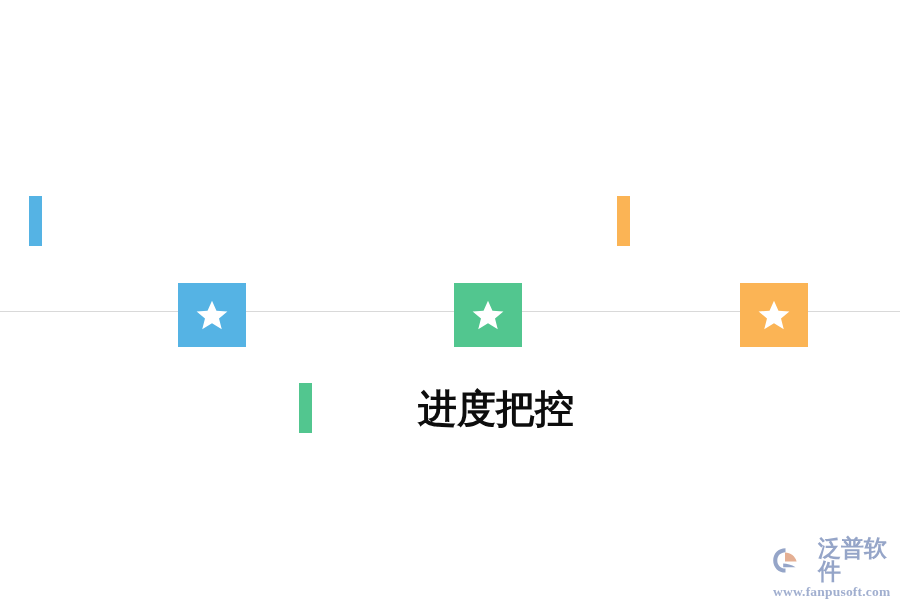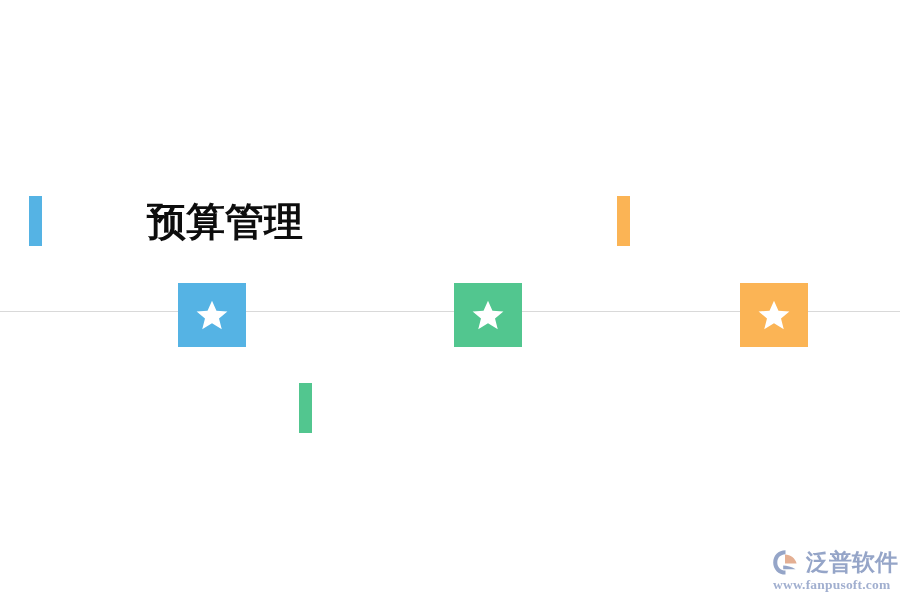--- a/index.html
+++ b/index.html
@@ -86,22 +86,21 @@
     left: 772px;
     top: 537px;
     display: flex;
     flex-direction: column;
     align-items: flex-start;
     opacity: 0.92;
   }
   .watermark-top {
     display: flex;
     align-items: center;
-    gap: 4px;
-    margin-top: 12px;
+    gap: 16px;
   }
   .watermark-mark {
     width: 30px;
     height: 27px;
     position: relative;
     flex: 0 0 auto;
   }
   .watermark-mark svg { display: block; }
   .watermark-name {
     font-size: 23px;
@@ -148,22 +147,22 @@
   </div>
 
   <div class="milestone milestone-contract" style="background: rgb(251, 180, 85);">
     <span class="star-glyph">
       <svg viewBox="0 0 32 32" xmlns="http://www.w3.org/2000/svg" aria-hidden="true">
         <polygon points="16,2.5 20.2,12.0 30.5,12.6 22.6,19.3 25.2,29.4 16,23.7 6.8,29.4 9.4,19.3 1.5,12.6 11.8,12.0" fill="#ffffff"></polygon>
       </svg>
     </span>
   </div>
 
-  <div class="label label-budget">预算管理</div>
 
+  <div class="label label-progress">进度把控</div>
 
 
   <div class="watermark">
     <div class="watermark-top">
       <span class="watermark-mark">
         <svg viewBox="0 0 30 27" xmlns="http://www.w3.org/2000/svg" aria-hidden="true">
           <path d="M13.5 1.2 C6.2 1.2 1.2 6.6 1.2 13.4 C1.2 20.2 6.2 25.6 13.5 25.6 L13.5 21.6 C8.6 21.6 5.3 18.0 5.3 13.4 C5.3 8.8 8.6 5.2 13.5 5.2 Z" fill="#8d9ec4"></path>
           <path d="M13.0 5.6 C18.6 5.6 23.2 9.4 24.6 14.6 L13.0 14.6 Z" fill="#e2a98a"></path>
           <path d="M11.2 16.4 C14.8 16.4 19.4 17.6 23.6 20.2 L11.2 20.2 Z" fill="#8d9ec4"></path>
         </svg>

